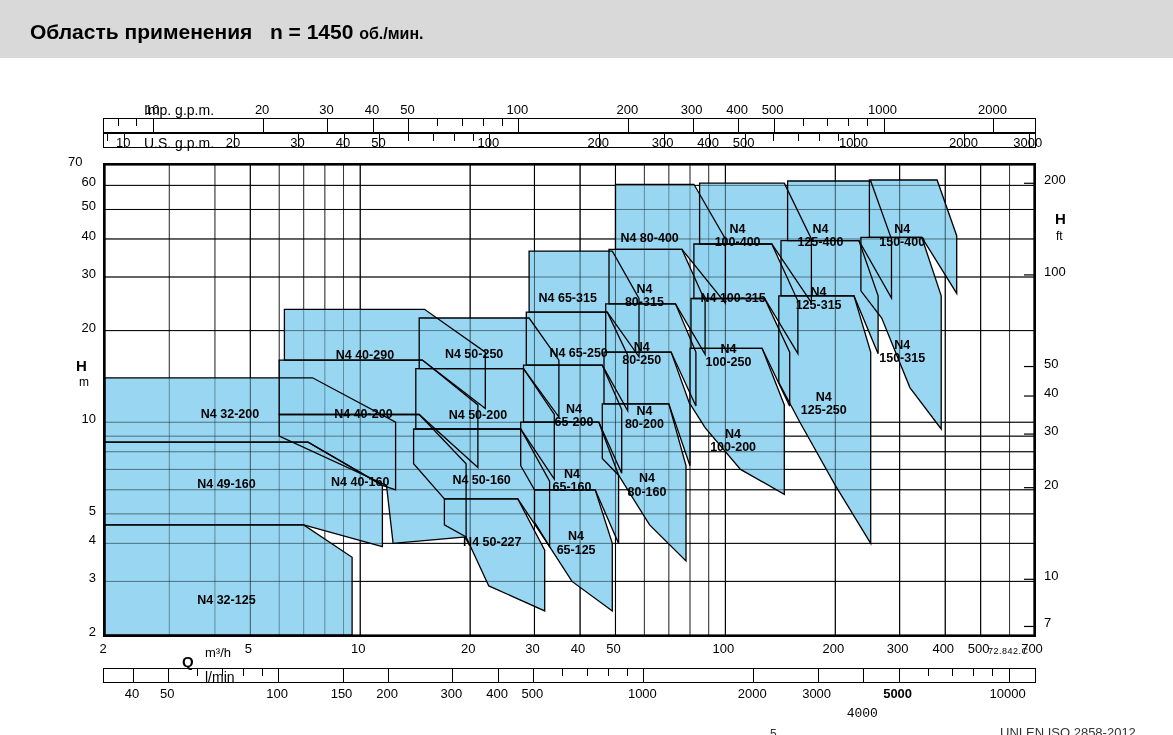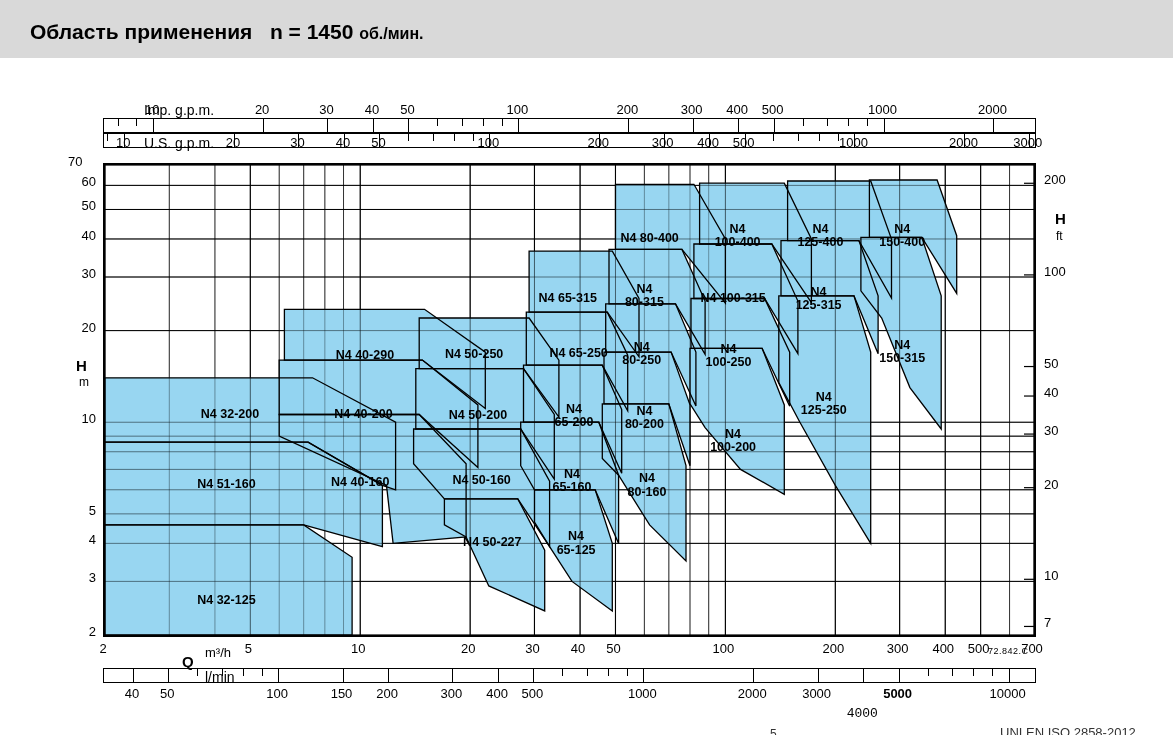--- a/index.html
+++ b/index.html
@@ -424,21 +424,21 @@
       <polygon points="588.9,79.0 666.8,79.0 692.9,136.1 692.9,188.7 659.6,133.5 588.9,133.5" fill="none" stroke="#000" stroke-width="1.3"></polygon>
       <polygon points="594.6,18.2 679.3,18.2 706.4,74.0 706.4,137.7 666.8,79.0 594.6,79.0" fill="none" stroke="#000" stroke-width="1.3"></polygon>
       <polygon points="673.8,130.9 749.0,130.9 765.7,187.1 765.7,378.4 730.3,320.4 694.9,257.2 673.8,217.6" fill="none" stroke="#000" stroke-width="1.3"></polygon>
       <polygon points="676.0,75.6 753.9,75.6 773.1,130.9 773.1,188.7 749.0,130.9 676.0,130.9" fill="none" stroke="#000" stroke-width="1.3"></polygon>
       <polygon points="682.6,16.0 765.7,16.0 786.5,74.0 786.5,133.0 753.9,75.6 682.6,75.6" fill="none" stroke="#000" stroke-width="1.3"></polygon>
       <polygon points="755.9,72.3 816.8,72.3 836.2,130.9 836.2,264.0 804.9,222.6 776.7,153.0 755.9,125.9" fill="none" stroke="#000" stroke-width="1.3"></polygon>
       <polygon points="764.4,15.0 832.1,15.0 851.7,70.7 851.7,128.4 816.8,72.3 764.4,72.3" fill="none" stroke="#000" stroke-width="1.3"></polygon>
     </svg>
   <div id="zone-labels">
       <div class="zonelabel" style="left: 121.4px; top: 407.9px; margin-top: 28px;">N4 32-125</div>
-      <div class="zonelabel" style="left: 121.4px; top: 320.4px;">N4 51-160</div>
+      <div class="zonelabel" style="left: 121.4px; top: 320.4px;">N4 49-160</div>
       <div class="zonelabel" style="left: 125px; top: 249.5px;">N4 32-200</div>
       <div class="zonelabel" style="left: 255.2px; top: 318.3px;">N4 40-160</div>
       <div class="zonelabel" style="left: 258.4px; top: 249.5px;">N4 40-200</div>
       <div class="zonelabel" style="left: 259.9px; top: 191px;">N4 40-290</div>
       <div class="zonelabel" style="left: 387.3px; top: 378.4px;">N4 50-227</div>
       <div class="zonelabel" style="left: 376.6px; top: 316.2px;">N4 50-160</div>
       <div class="zonelabel" style="left: 372.9px; top: 250.8px;">N4 50-200</div>
       <div class="zonelabel" style="left: 369.1px; top: 190.2px;">N4 50-250</div>
       <div class="zonelabel" style="left: 471.1px; top: 378.4px;">N4
 65-125</div>

